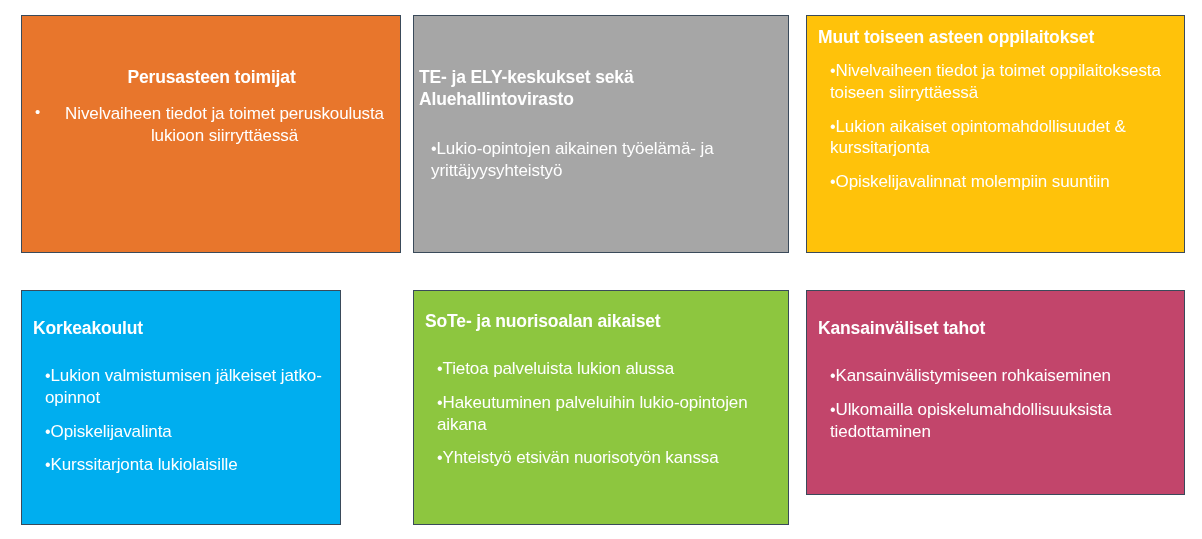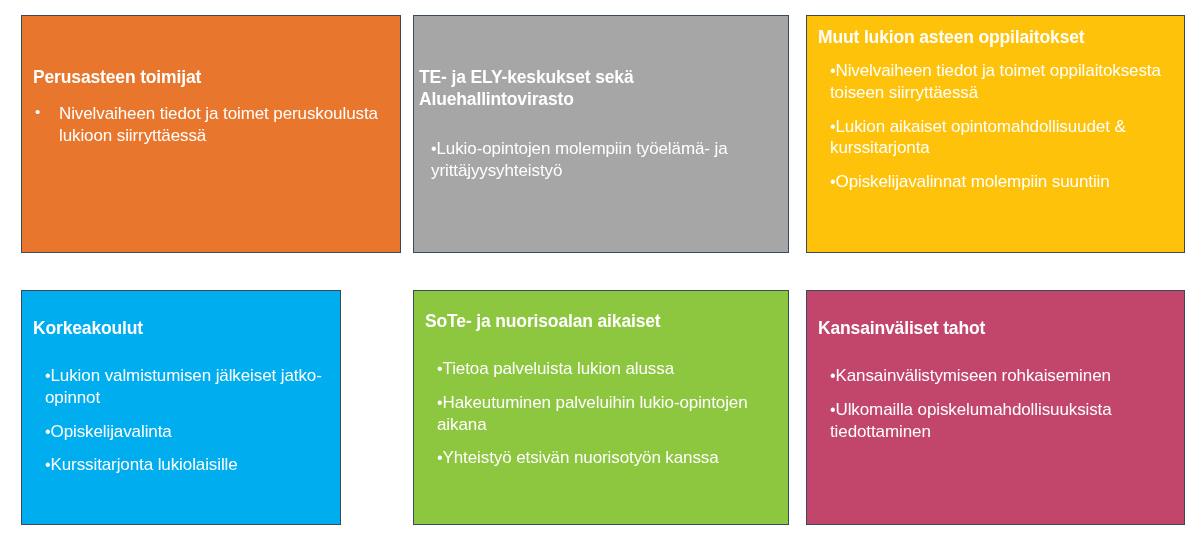--- a/index.html
+++ b/index.html
@@ -65,64 +65,64 @@
   .style-inline .bullets li:before{
     content:"\2022";
     font-size:16px;
   }
   .style-inline .card-title{margin-bottom:0;}
   .gap-lg .card-title{margin-bottom:28px;}
   .gap-md .card-title{margin-bottom:26px;}
   .gap-none .card-title{margin-bottom:0;}
 
   
-  #card-perusaste{ left:21px;  top:15px;  width:380px; height:238px; }
+  #card-perusaste{ left:21px;  top:15px;  width:380px; height:238px;text-align:center; }
   #card-perusaste .card-inner{ top:50px; left:11px; right:10px; }
 
   #card-te-ely{ left:413px; top:15px;  width:376px; height:238px; }
   #card-te-ely .card-inner{ top:50px; left:5px; right:8px; }
 
   #card-toinenaste{ left:806px; top:15px;  width:379px; height:238px; }
   #card-toinenaste .card-inner{ top:10px; left:11px; right:5px; }
 
   #card-korkeakoulut{ left:21px;  top:290px; width:320px; height:235px; }
   #card-korkeakoulut .card-inner{ top:26px; left:11px; right:6px; }
 
   #card-sote{ left:413px; top:290px; width:376px; height:235px; }
   #card-sote .card-inner{ top:19px; left:11px; right:8px; }
 
-  #card-kansainvaliset{ left:806px; top:290px; width:379px; height:235px; }
+  #card-kansainvaliset{ left:806px; top:290px; width:379px; height:205px; }
   #card-kansainvaliset .card-inner{ top:26px; left:11px; right:4px; }
 </style>
 </head>
 <body>
 
 <div id="board">
 
   <div class="card style-hanging" id="card-perusaste" style="background: rgb(232, 118, 44);">
     <div class="card-inner">
       <div class="card-title">Perusasteen toimijat</div>
       <ul class="bullets">
         <li>Nivelvaiheen tiedot ja toimet peruskoulusta lukioon siirryttäessä</li>
       </ul>
     </div>
   </div>
 
   <div class="card style-inline gap-lg" id="card-te-ely" style="background: rgb(166, 166, 166);">
     <div class="card-inner">
       <div class="card-title">TE- ja ELY-keskukset sekä Aluehallintovirasto</div>
       <ul class="bullets">
-        <li>Lukio-opintojen molempiin työelämä- ja yrittäjyysyhteistyö</li>
+        <li>Lukio-opintojen aikainen työelämä- ja yrittäjyysyhteistyö</li>
       </ul>
     </div>
   </div>
 
   <div class="card style-inline gap-none" id="card-toinenaste" style="background: rgb(255, 194, 10);">
     <div class="card-inner">
-      <div class="card-title">Muut lukion asteen oppilaitokset</div>
+      <div class="card-title">Muut toiseen asteen oppilaitokset</div>
       <ul class="bullets">
         <li>Nivelvaiheen tiedot ja toimet oppilaitoksesta toiseen siirryttäessä</li>
         <li>Lukion aikaiset opintomahdollisuudet &amp; kurssitarjonta</li>
         <li>Opiskelijavalinnat molempiin suuntiin</li>
       </ul>
     </div>
   </div>
 
   <div class="card style-inline gap-md" id="card-korkeakoulut" style="background: rgb(0, 174, 239);">
     <div class="card-inner">

